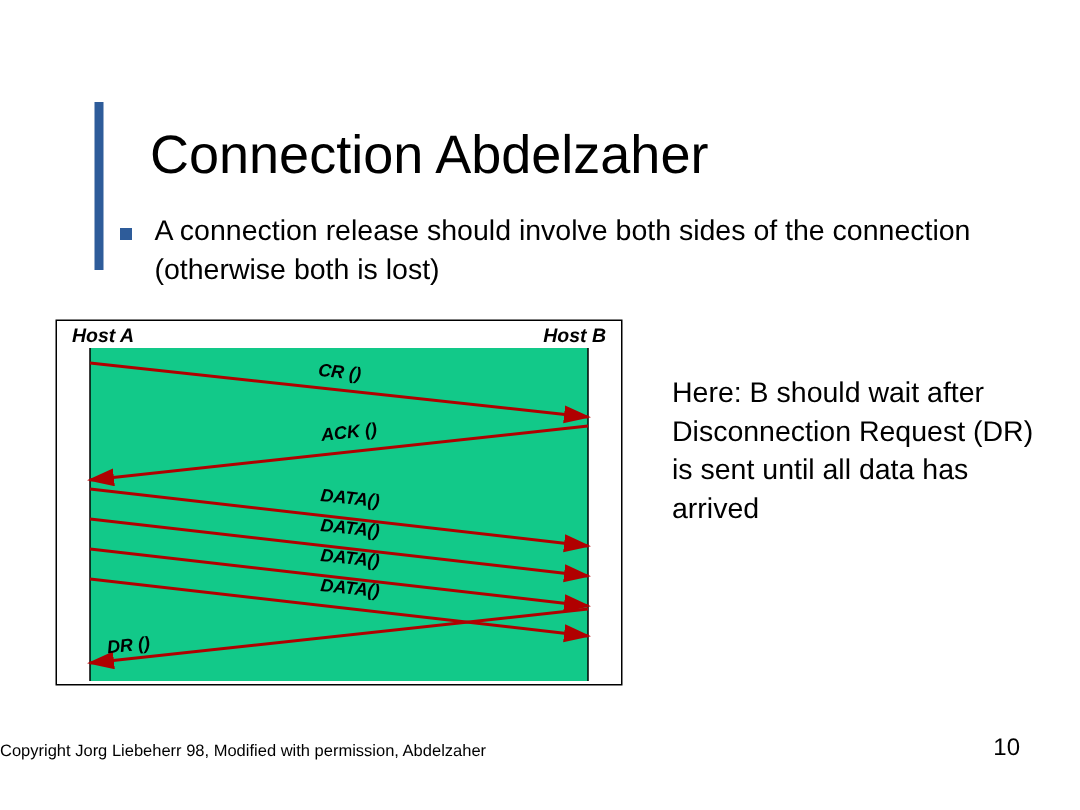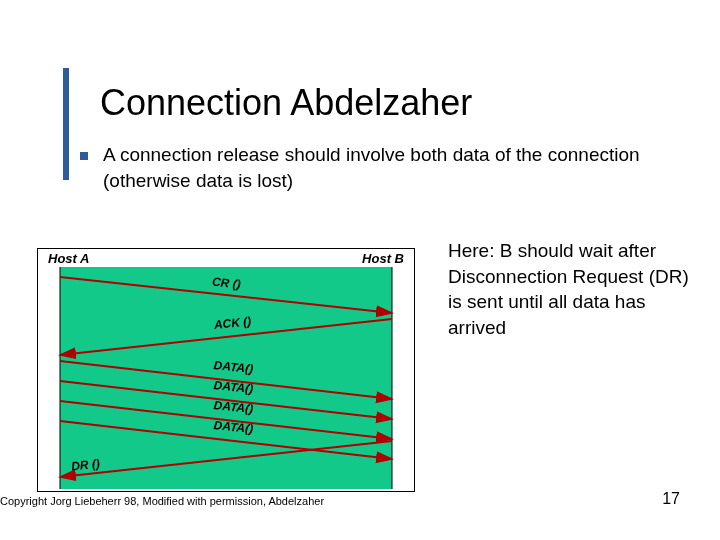--- a/index.html
+++ b/index.html
@@ -52,29 +52,28 @@
   }
   .diagram-wrap {
     position: absolute;
     left: 37px;
     top: 213px;
     width: 378px;
     height: 244px;
     border: 1px solid #000;
     background: #fff;
     box-sizing: border-box;
-    margin-top: 35px;
   }
   .diagram-wrap svg {
     display: block;
   }
   .side-note {
     position: absolute;
     left: 448px;
-    top: 238px;
+    top: 250px;
     width: 250px;
     font-size: 19px;
     line-height: 1.35;
   }
   .footer {
     position: absolute;
     left: 0;
     top: 495px;
     width: 720px;
     font-size: 11px;
@@ -89,21 +88,21 @@
 </head>
 <body>
 
 <div class="slide">
 
   <div class="accent-line"></div>
 
   <div class="title">Connection Abdelzaher</div>
 
   <div class="bullet-sq"></div>
-  <div class="body-text">A connection release should involve both data of the connection (otherwise data is lost)</div>
+  <div class="body-text">A connection release should involve both sides of the connection (otherwise both is lost)</div>
 
   <div class="diagram-wrap">
     <svg width="376" height="242" viewBox="0 0 376 242">
 
       <rect x="22" y="18" width="332" height="222" fill="#12c989"></rect>
 
       <text x="10" y="14" font-family="Arial" font-size="13" font-weight="bold" font-style="italic" fill="#000">Host A</text>
       <text x="366" y="14" font-family="Arial" font-size="13" font-weight="bold" font-style="italic" fill="#000" text-anchor="end">Host B</text>
 
       <line x1="22" y1="18" x2="22" y2="240" stroke="#000" stroke-width="1"></line>
@@ -135,15 +134,15 @@
 
       <line x1="354" y1="192" x2="22" y2="228" stroke="#b00000" stroke-width="2" marker-end="url(#ah)"></line>
       <text font-family="Arial" font-size="12" font-weight="bold" font-style="italic" fill="#000" transform="translate(48,220) rotate(-6)" text-anchor="middle">DR ()</text>
     </svg>
   </div>
 
   <div class="side-note">Here: B should wait after Disconnection Request (DR) is sent until all data has arrived</div>
 
   <div class="footer">Copyright Jorg Liebeherr 98, Modified with permission, Abdelzaher</div>
 
-  <div class="pagenum">17</div>
+  <div class="pagenum">10</div>
 
 </div>
 
 </body></html>

